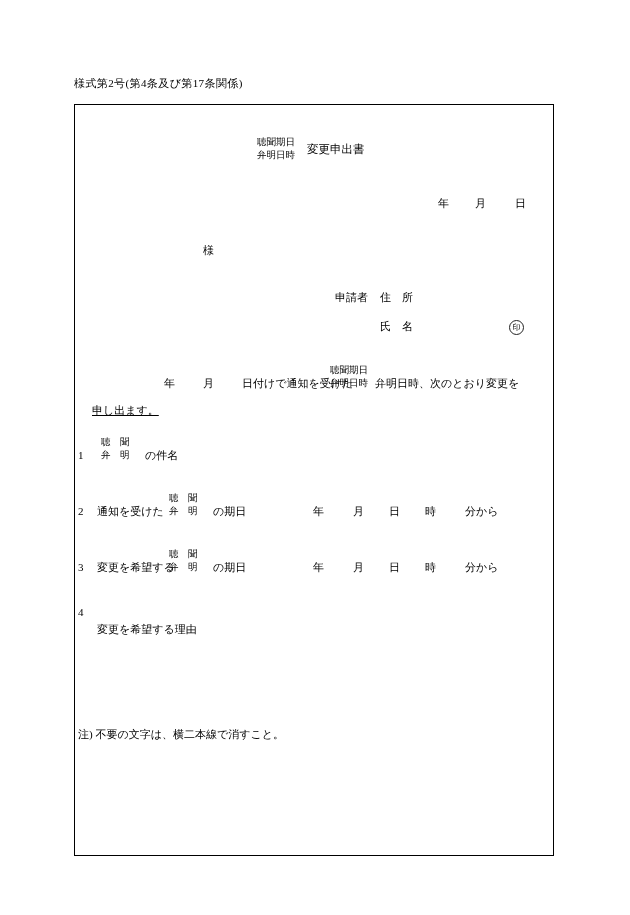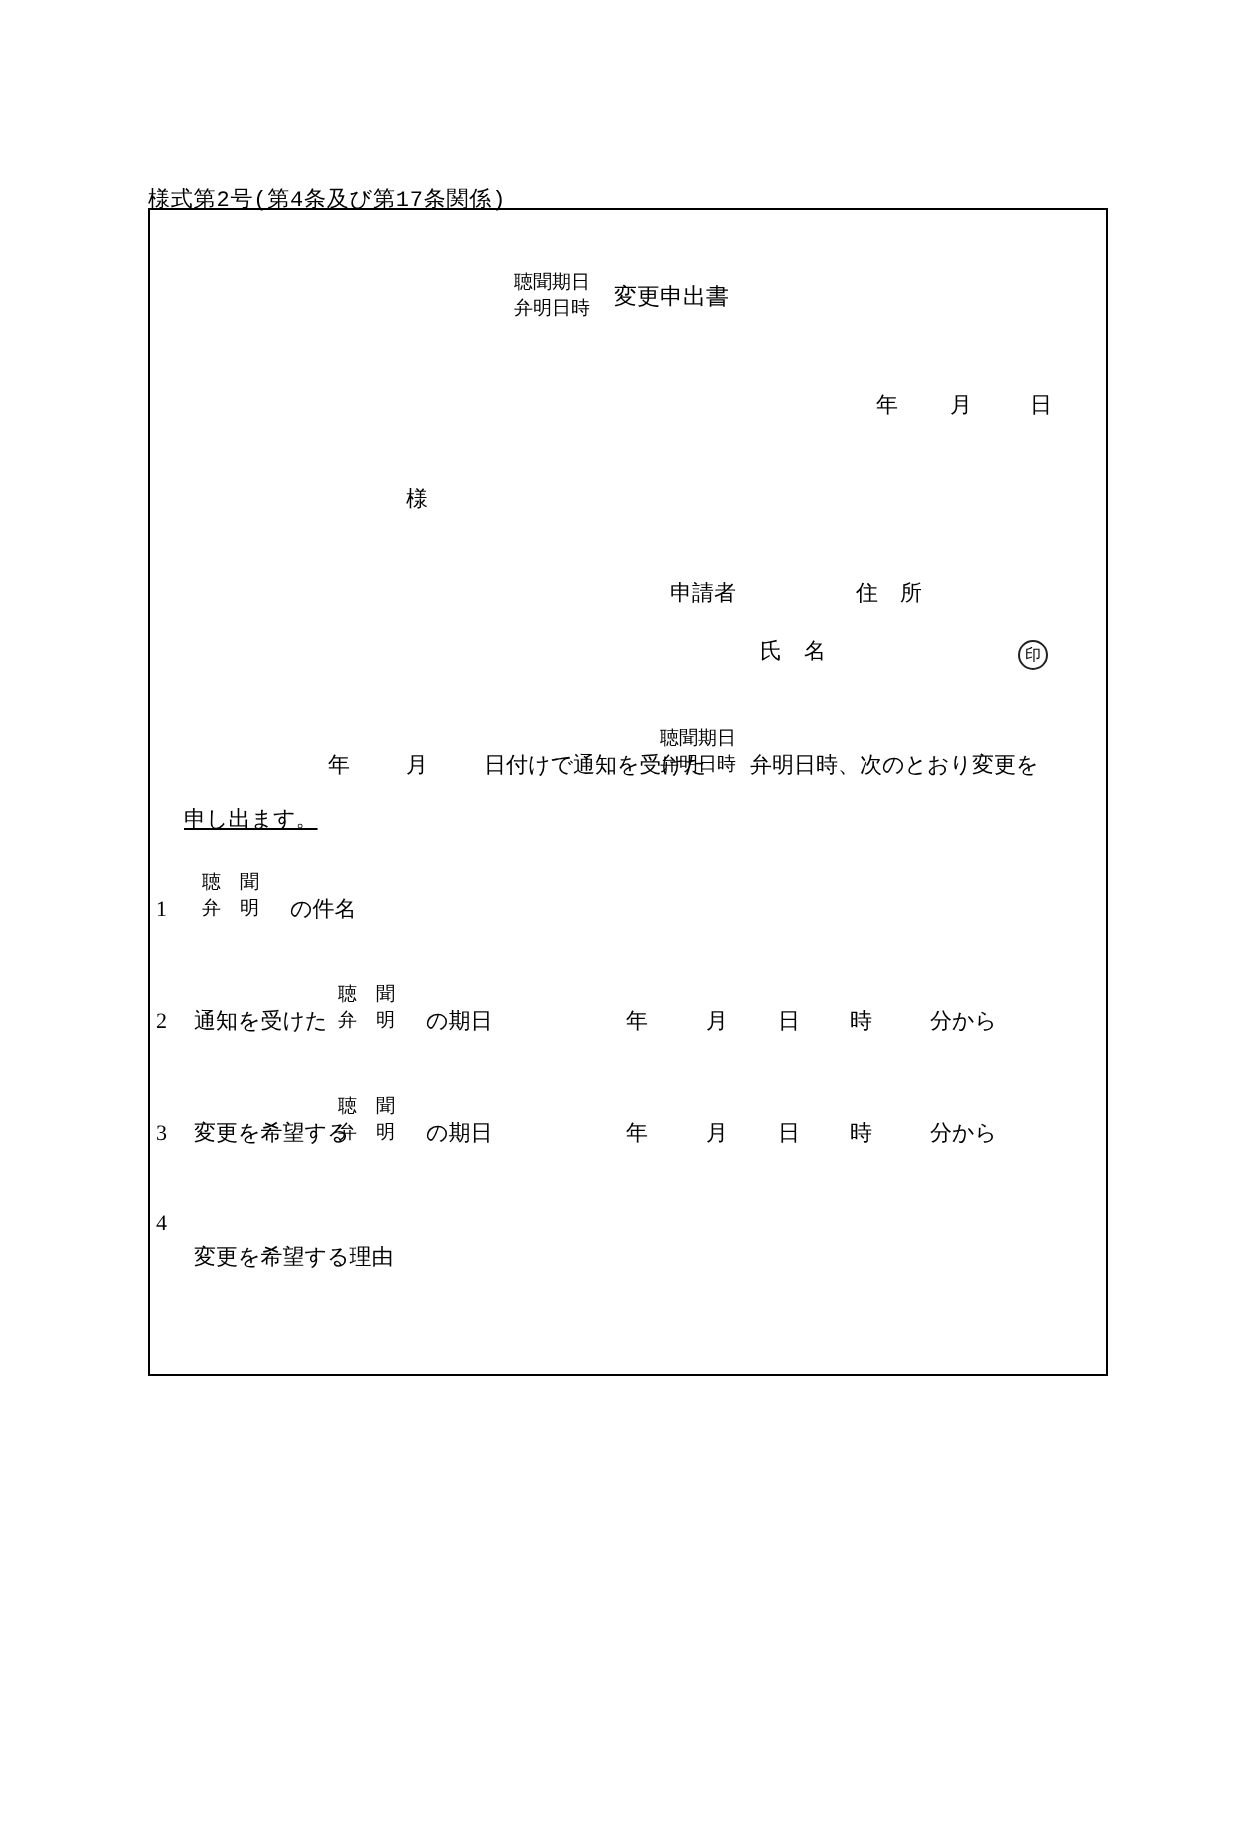--- a/index.html
+++ b/index.html
@@ -21,34 +21,33 @@
     left: 0;
     top: 0;
     width: 630px;
     height: 915px;
   }
 
   
   .form-no {
     position: absolute;
     left: 74px;
-    top: 92px;
+    top: 76px;
     font-size: 11px;
     letter-spacing: 0.4px;
     white-space: nowrap;
-    font-family: Liberation Mono, monospace;
   }
 
   
   .frame {
     position: absolute;
     left: 74px;
     top: 104px;
     width: 480px;
-    height: 584px;
+    height: 752px;
     border: 1px solid #000000;
     box-sizing: border-box;
   }
 
   .inner {
     position: absolute;
     left: 0;
     top: 0;
     width: 480px;
     height: 660px;
@@ -111,21 +110,21 @@
       </div>
       <div class="abs title-main" style="left:232px; top:38px;">変更申出書</div>
 
       <div class="abs" style="left:363px; top:92px;">年</div>
       <div class="abs" style="left:400px; top:92px;">月</div>
       <div class="abs" style="left:440px; top:92px;">日</div>
 
       <div class="abs" style="left:128px; top:139px;">様</div>
 
       <div class="abs" style="left:260px; top:186px;">申請者</div>
-      <div class="abs" style="left:305px; top:186px;margin-left:48px;">住　所</div>
+      <div class="abs" style="left:305px; top:186px;">住　所</div>
       <div class="abs" style="left:305px; top:215px;">氏　名</div>
       <div class="seal" style="left:434px; top:215px;">印</div>
 
       <div class="abs" style="left:89px; top:272px;">年</div>
       <div class="abs" style="left:128px; top:272px;">月</div>
       <div class="abs" style="left:167px; top:272px;">日付けで通知を受けた</div>
       <div class="stack" style="left:255px; top:259px;">
         <div>聴聞期日</div>
         <div>弁明日時</div>
       </div>
@@ -161,16 +160,17 @@
       <div class="abs" style="left:138px; top:456px;">の期日</div>
       <div class="abs" style="left:238px; top:456px;">年</div>
       <div class="abs" style="left:278px; top:456px;">月</div>
       <div class="abs" style="left:314px; top:456px;">日</div>
       <div class="abs" style="left:350px; top:456px;">時</div>
       <div class="abs" style="left:390px; top:456px;">分から</div>
 
       <div class="abs" style="left:3px; top:501px;">4</div>
       <div class="abs" style="left:22px; top:518px;">変更を希望する理由</div>
 
+      <div class="note" style="left:3px; top:622px;">注) 不要の文字は、横二本線で消すこと。</div>
 
     </div>
   </div>
 </div>
 
 </body></html>

